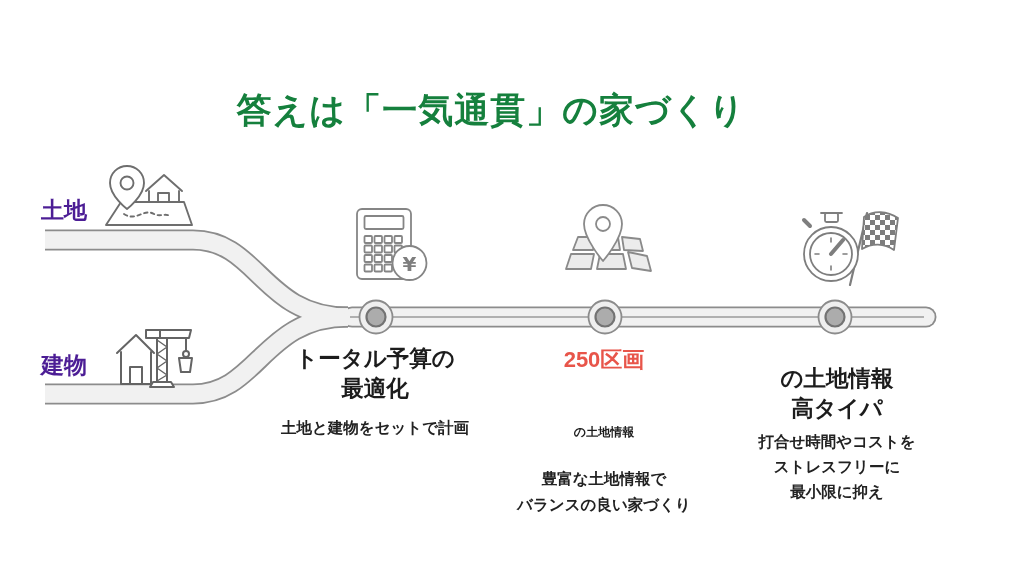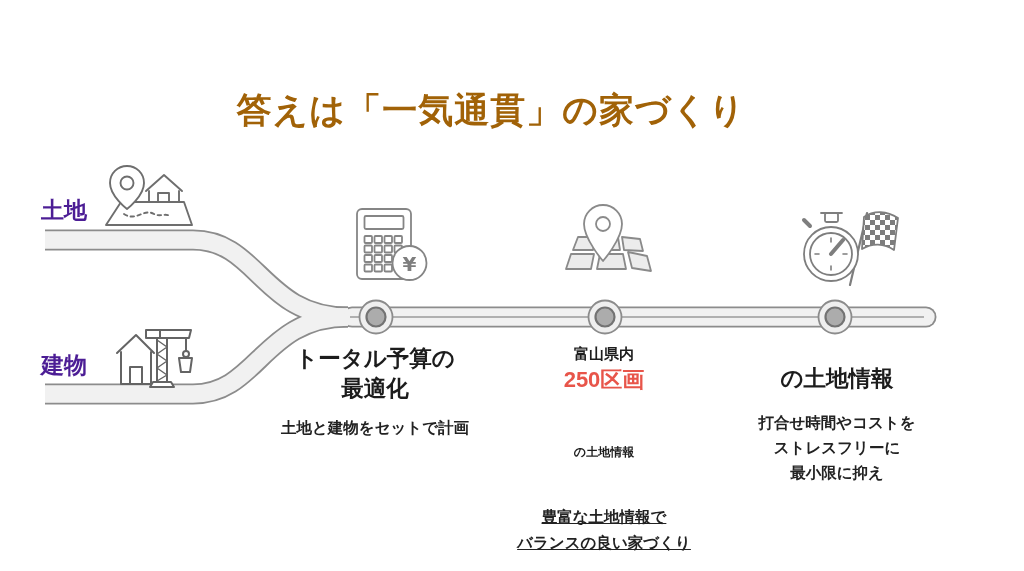--- a/index.html
+++ b/index.html
@@ -3,32 +3,32 @@
 <meta charset="utf-8">
 <style>
   html,body{margin:0;padding:0;}
   body{
     width:1024px;height:571px;background:#ffffff;position:relative;overflow:hidden;
     font-family:"Liberation Sans","DejaVu Sans",sans-serif;color:#1d1d1d;
   }
   .abs{position:absolute;}
   #title{
     top:64px;left:0;width:982px;text-align:center;
-    font-size:35px;font-weight:800;letter-spacing:1px;color:#a16207;
+    font-size:35px;font-weight:800;letter-spacing:1px;color:#15803d;
   }
   .branch-label{font-size:23px;font-weight:800;color:#4c1d95;}
   #branch-land{left:41px;top:195px;}
   #branch-building{left:41px;top:350px;}
   .milestone{width:300px;text-align:center;}
   #milestone-1{left:225px;top:344px;}
   #milestone-2{left:454px;top:344px;}
   #milestone-3{left:687px;top:364px;}
   .ms-heading{font-size:22.5px;font-weight:800;line-height:30px;color:#1c1c1c;}
   .ms-sub{font-size:15.5px;font-weight:700;line-height:26px;margin-top:11px;color:#222;}
-  #milestone-2 .ms-sub{margin-top:39px;text-decoration:underline;}
+  #milestone-2 .ms-sub{margin-top:21px;}
   .ms2-prefix{font-size:15px;font-weight:800;line-height:20px;}
   .ms2-big{font-size:22px;font-weight:800;line-height:32px;color:#E8554A;}
   .ms2-rest{font-size:12px;font-weight:800;line-height:25px;margin-top:44px;}
   svg{display:block;}
 </style>
 </head>
 <body>
 
 <div>
 
@@ -155,34 +155,34 @@
       <div>トータル予算の</div>
       <div>最適化</div>
     </div>
     <div class="ms-sub">
       <div>土地と建物をセットで計画</div>
     </div>
   </div>
 
   <div id="milestone-2" class="abs milestone">
     <div>
-      <div class="ms2-prefix">富山県内</div>
       <div class="ms2-big">250区画</div>
       <div class="ms2-rest">の土地情報</div>
     </div>
     <div class="ms-sub">
       <div>豊富な土地情報で</div>
       <div>バランスの良い家づくり</div>
     </div>
   </div>
 
   <div id="milestone-3" class="abs milestone">
     <div class="ms-heading">
       <div>の土地情報</div>
+      <div>高タイパ</div>
     </div>
-    <div class="ms-sub" style="margin-top:16px;line-height:25px">
+    <div class="ms-sub" style="margin-top:5px;line-height:25px">
       <div>打合せ時間やコストを</div>
       <div>ストレスフリーに</div>
       <div>最小限に抑え</div>
     </div>
   </div>
 
 </div>
 
 </body></html>

